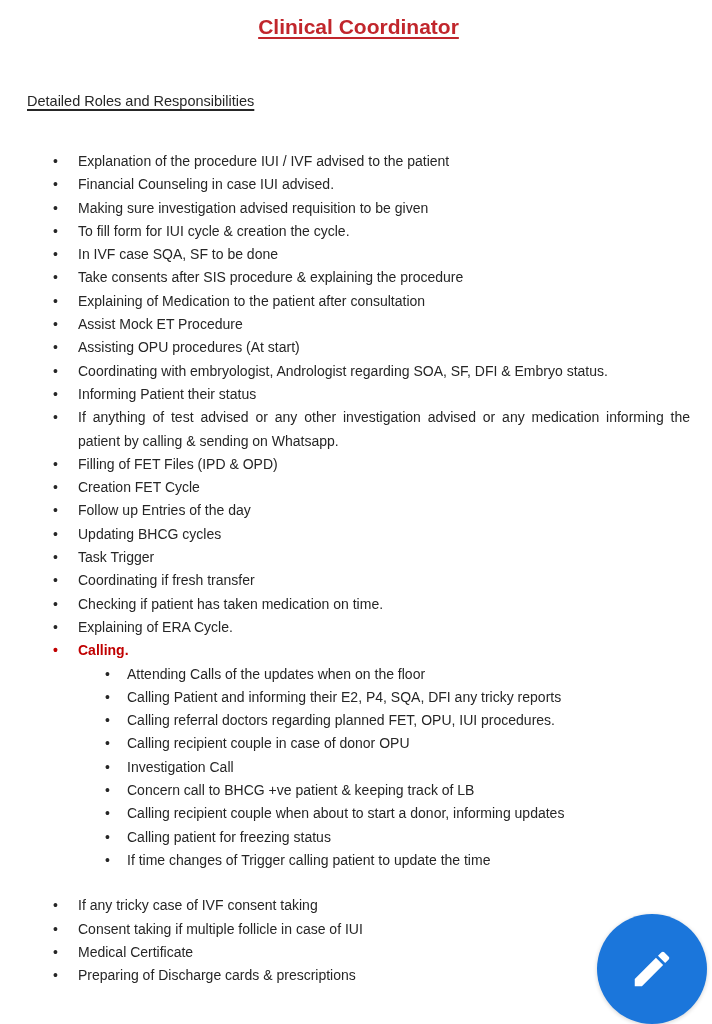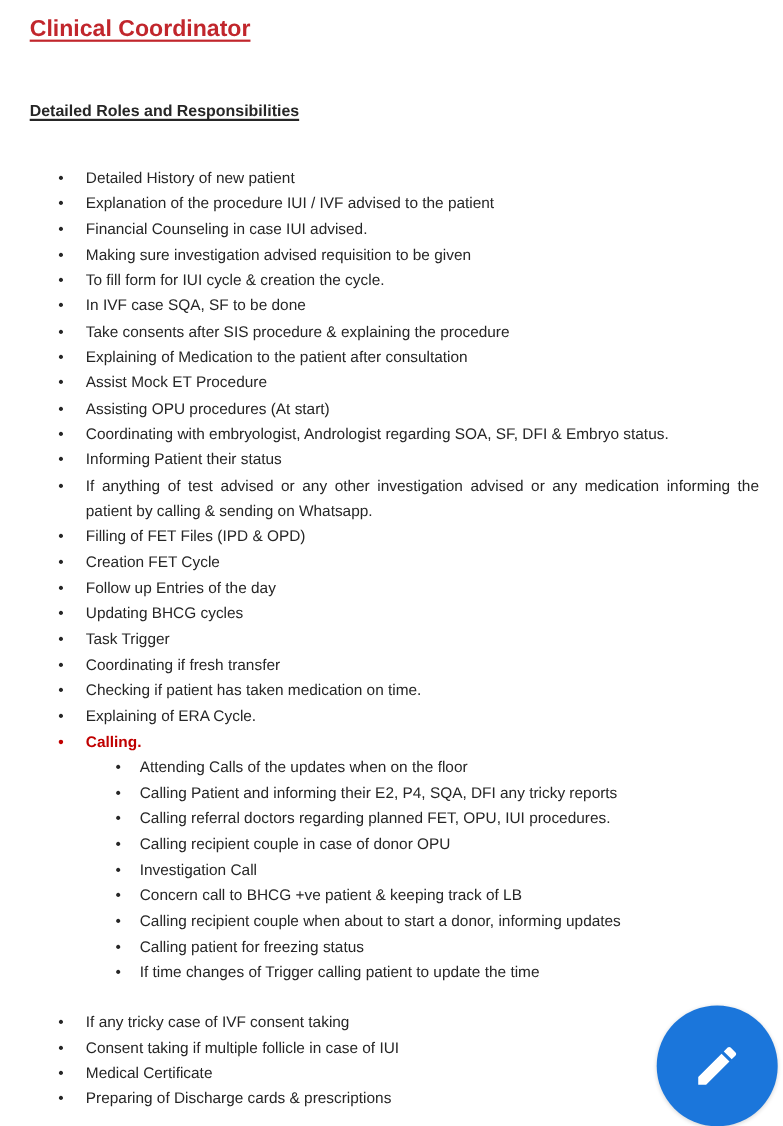--- a/index.html
+++ b/index.html
@@ -8,34 +8,35 @@
     background:#ffffff;
     font-family:"Liberation Sans", sans-serif;
     color:#262626;
     position:relative;
     overflow:hidden;
   }
   .doc { padding:0 22px 0 27px; }
 
   h1.title {
     margin:13px 0 0 0;
+    text-align:center;
     font-size:21px;
     line-height:27px;
     font-weight:700;
     color:var(--title-red, #c1262c);
     text-decoration:underline;
     text-decoration-thickness:2px;
     text-underline-offset:3px;
   }
 
   h2.heading {
     margin:52px 0 0 0;
     font-size:14.5px;
     line-height:19px;
-    font-weight:700;
+    font-weight:400;
     color:#262626;
     text-decoration:underline;
     text-decoration-thickness:1.5px;
     text-underline-offset:3px;
   }
 
   ul { list-style:none; margin:0; padding:0; }
   ul.main { margin-top:39px; }
 
   li.item {
@@ -86,21 +87,20 @@
 <body style="--title-red: #c1262c; --accent-red: #c00000; --fab-blue: #1b76db; --body-text: #262626;">
 
 <div class="doc">
 
   <h1 class="title">Clinical Coordinator</h1>
 
   <h2 class="heading">Detailed Roles and Responsibilities</h2>
 
   <ul class="main">
 
-      <li class="item">Detailed History of new patient</li>
 
       <li class="item">Explanation of the procedure IUI / IVF advised to the patient</li>
 
       <li class="item">Financial Counseling in case IUI advised.</li>
 
       <li class="item">Making sure investigation advised requisition to be given</li>
 
       <li class="item">To fill form for IUI cycle &amp; creation the cycle.</li>
 
       <li class="item">In IVF case SQA, SF to be done</li>

